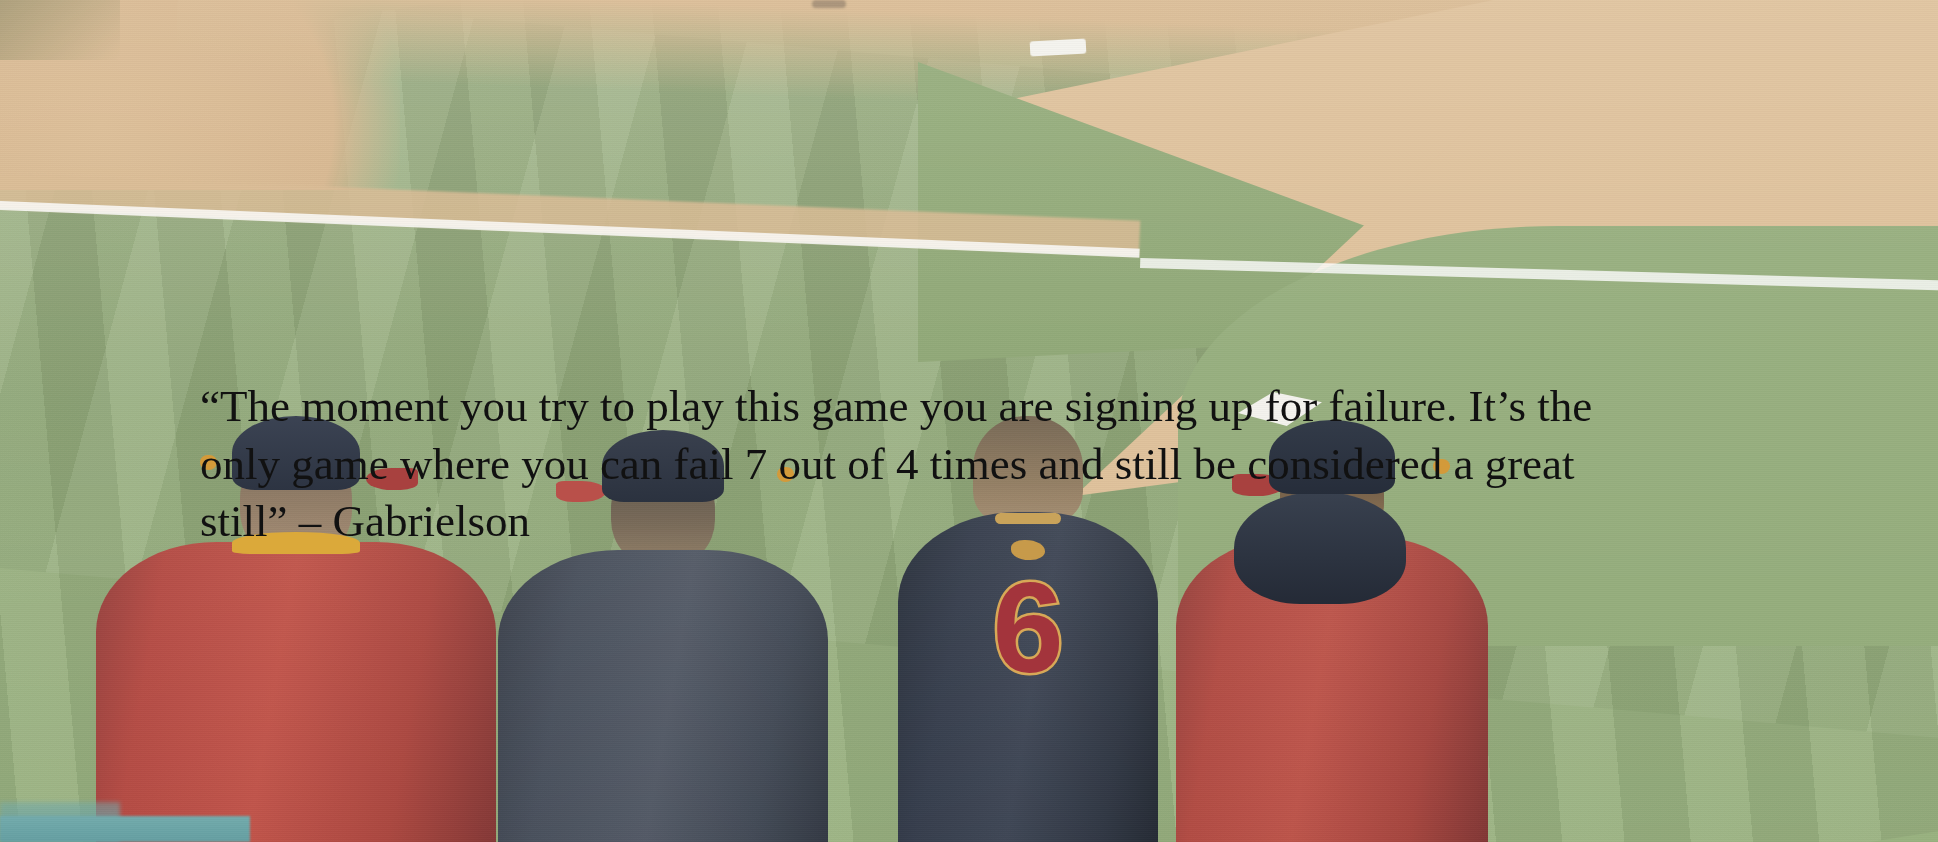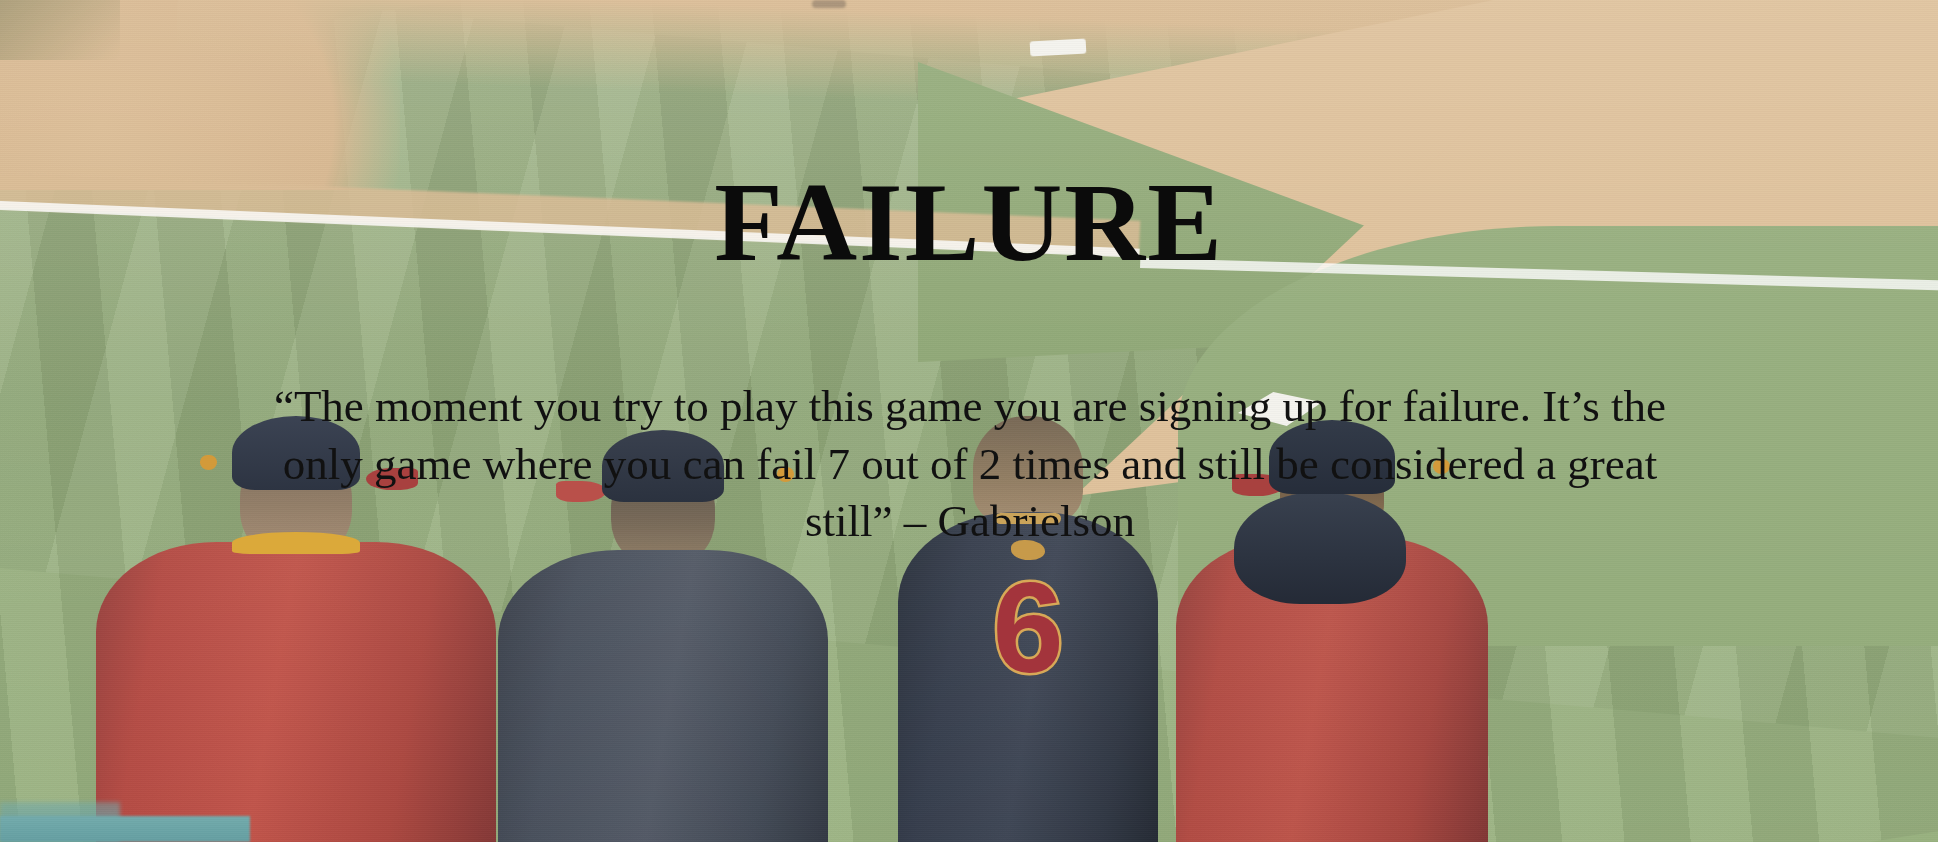--- a/index.html
+++ b/index.html
@@ -453,21 +453,21 @@
     color: #0b0b0b;
     transform: translateY(-50%);
     pointer-events: auto;
   }
 
   .quote-block {
     position: absolute;
     top: 378px;
     left: 200px;
     width: 1540px;
-    text-align: center;
+    text-align: left;
     font-family: "Liberation Serif", "DejaVu Serif", serif;
     font-weight: 400;
     font-size: 45px;
     line-height: 1.28;
     color: #111111;
     pointer-events: auto;
   }
   .quote-line { display: block; white-space: nowrap; }
 </style>
 </head>
@@ -533,23 +533,22 @@
 
     <div class="teal-strip-2"></div>
     <div class="teal-strip"></div>
 
     <div class="photo-wash"></div>
     <div class="photo-grain"></div>
   </div>
 
   <div class="text-layer">
 
-    <div class="headline">FAILURE</div>
 
     <div class="quote-block">
       <span class="quote-line">“The moment you try to play this game you are signing up for failure. It’s the</span>
-      <span class="quote-line">only game where you can fail 7 out of 2 times and still be considered a great</span>
+      <span class="quote-line">only game where you can fail 7 out of 4 times and still be considered a great</span>
       <span class="quote-line">still” – Gabrielson</span>
     </div>
 
   </div>
 
 </div>
 
 </body></html>

